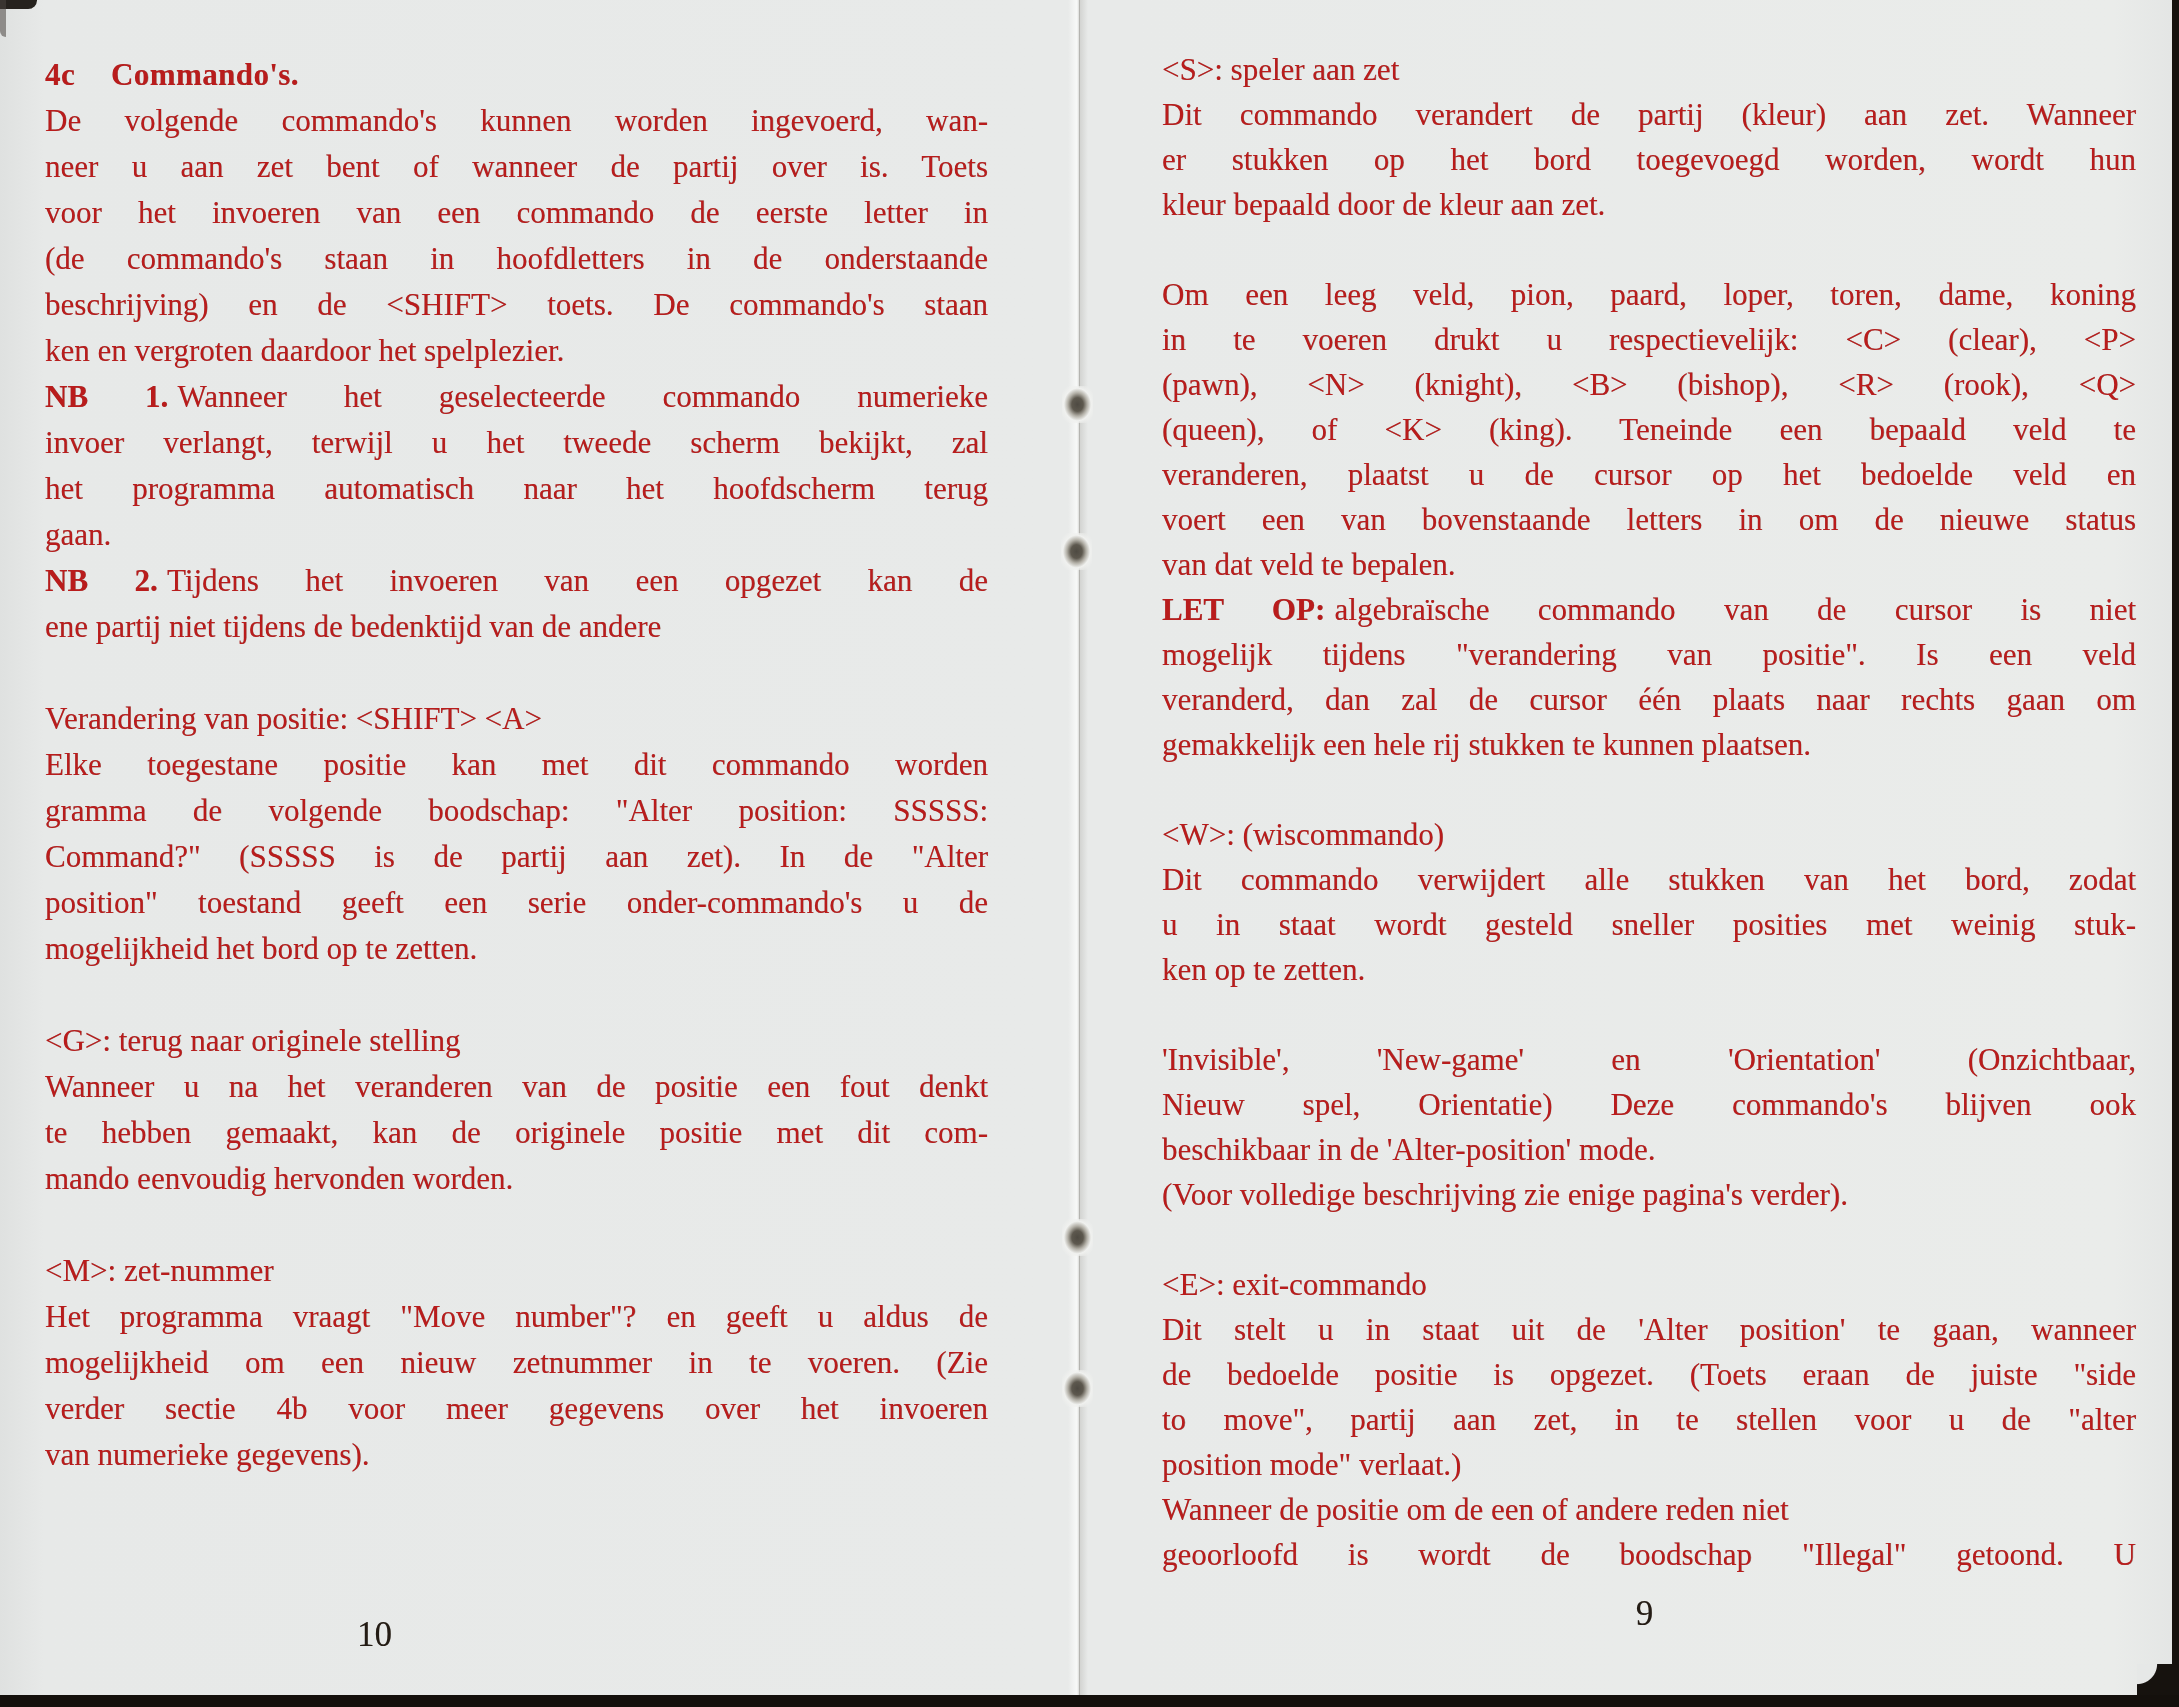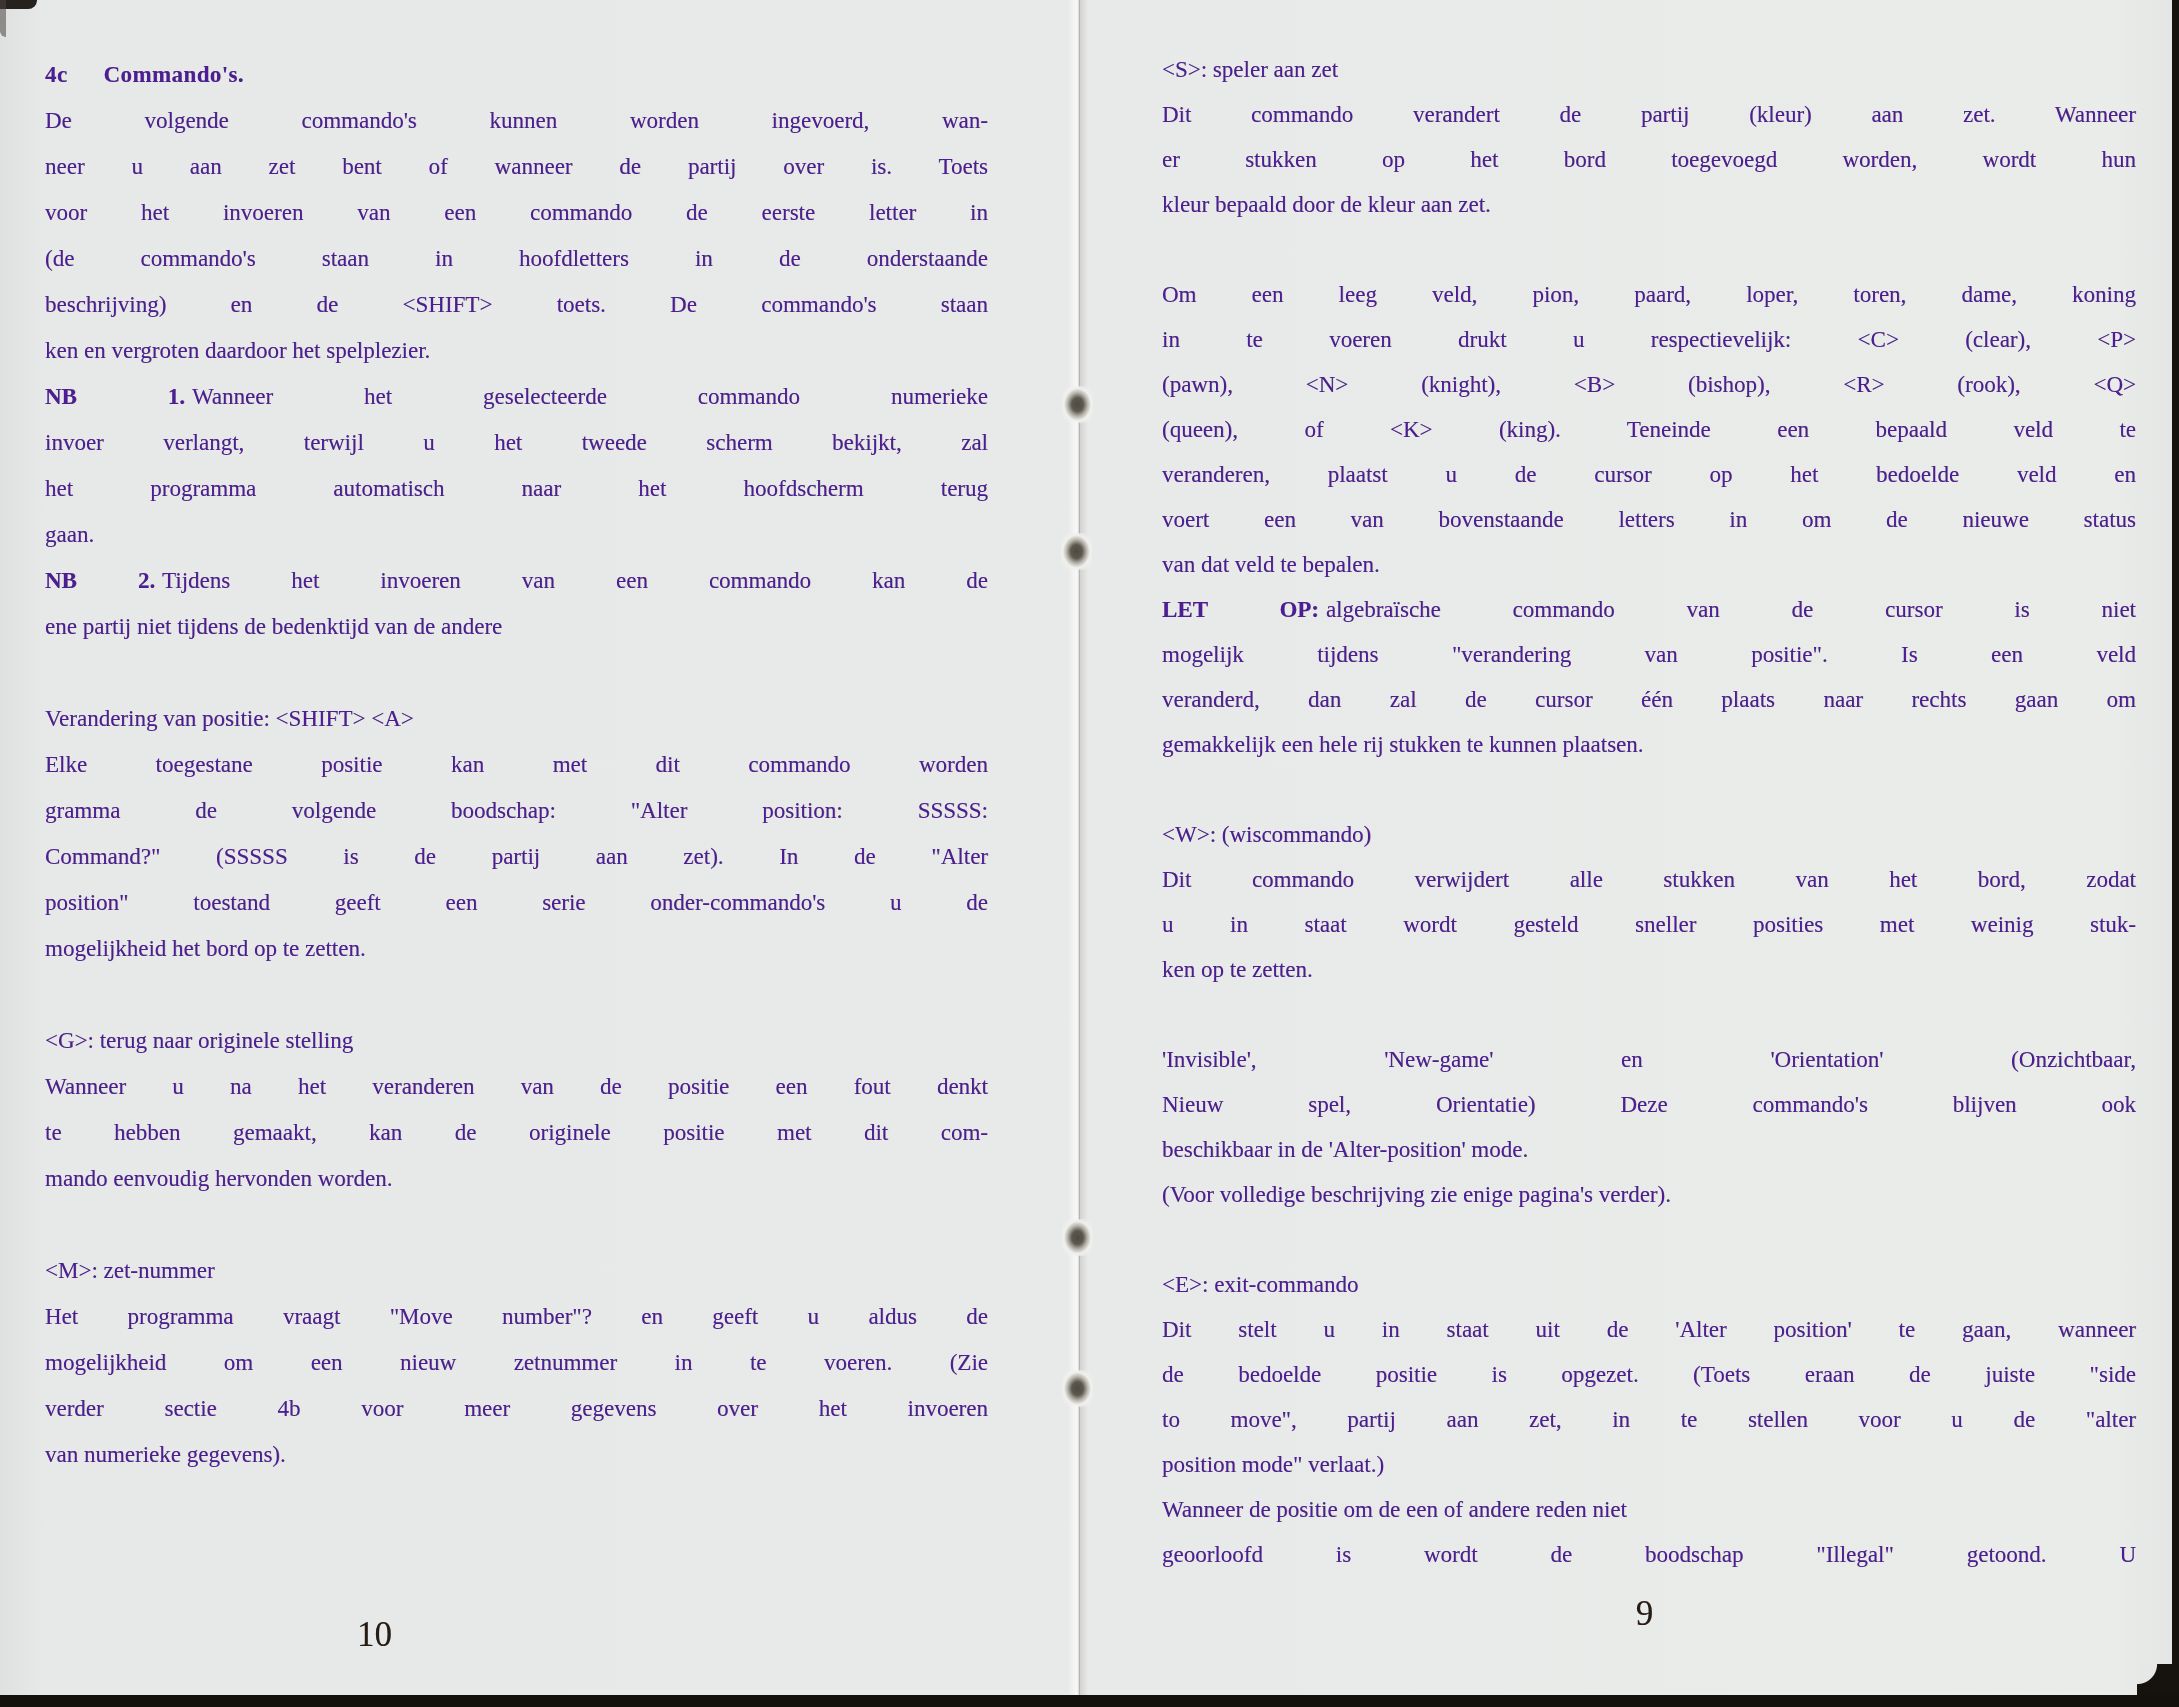--- a/index.html
+++ b/index.html
@@ -5,21 +5,21 @@
   html,body{margin:0;padding:0}
   body{
     width:2180px;height:1707px;position:relative;overflow:hidden;
     background:#e8eae9;
     font-family:"Liberation Serif","DejaVu Serif",serif;
   }
   .paper{
     position:absolute;inset:0;
     background:linear-gradient(90deg,#dfe1e0 0,#e7e9e8 2%,#e8eae9 48%,#e8eae9 52%,#eaecea 97%,#e3e5e4 100%);
   }
-  .col{position:absolute;color:#4c1d95;font-size:23px;text-shadow:0.3px 0.4px 0.5px rgba(40,25,10,0.38)}
+  .col{position:absolute;color:#b91c1c;font-size:31px;text-shadow:0.3px 0.4px 0.5px rgba(40,25,10,0.38)}
   .left-col{left:45px;top:52px;width:943px;line-height:46px}
   .right-col{left:1162px;top:47px;width:974px;line-height:45px}
   .ln{text-align:justify;text-align-last:justify}
   .ln.end{text-align-last:left}
   .ln b{font-weight:bold;margin-right:0.30em}
   .hd{font-weight:bold;letter-spacing:0.4px}
   .hd b{margin-right:36px}
   .gap{height:46px}
   .right-col .gap{height:45px}
   .pagenum{position:absolute;font-size:35px;color:#241c15;width:69px;text-align:center;
@@ -64,21 +64,21 @@
   <div class="ln"><span>De volgende commando's kunnen worden ingevoerd, wan-</span></div>
   <div class="ln"><span>neer u aan zet bent of wanneer de partij over is. Toets</span></div>
   <div class="ln"><span>voor het invoeren van een commando de eerste letter in</span></div>
   <div class="ln"><span>(de commando's staan in hoofdletters in de onderstaande</span></div>
   <div class="ln"><span>beschrijving) en de &lt;SHIFT&gt; toets. De commando's staan</span></div>
   <div class="ln end"><span>ken en vergroten daardoor het spelplezier.</span></div>
   <div class="ln"><b>NB 1.</b><span>Wanneer het geselecteerde commando numerieke</span></div>
   <div class="ln"><span>invoer verlangt, terwijl u het tweede scherm bekijkt, zal</span></div>
   <div class="ln"><span>het programma automatisch naar het hoofdscherm terug</span></div>
   <div class="ln end"><span>gaan.</span></div>
-  <div class="ln"><b>NB 2.</b><span>Tijdens het invoeren van een commando kan de</span></div>
+  <div class="ln"><b>NB 2.</b><span>Tijdens het invoeren van een opgezet kan de</span></div>
   <div class="ln end"><span>ene partij niet tijdens de bedenktijd van de andere</span></div>
   <div class="gap"></div>
   <div class="ln end"><span>Verandering van positie: &lt;SHIFT&gt; &lt;A&gt;</span></div>
   <div class="ln"><span>Elke toegestane positie kan met dit commando worden</span></div>
   <div class="ln"><span>gramma de volgende boodschap: "Alter position: SSSSS:</span></div>
   <div class="ln"><span>Command?" (SSSSS is de partij aan zet). In de "Alter</span></div>
   <div class="ln"><span>position" toestand geeft een serie onder-commando's u de</span></div>
   <div class="ln end"><span>mogelijkheid het bord op te zetten.</span></div>
   <div class="gap"></div>
   <div class="ln end"><span>&lt;G&gt;: terug naar originele stelling</span></div>

